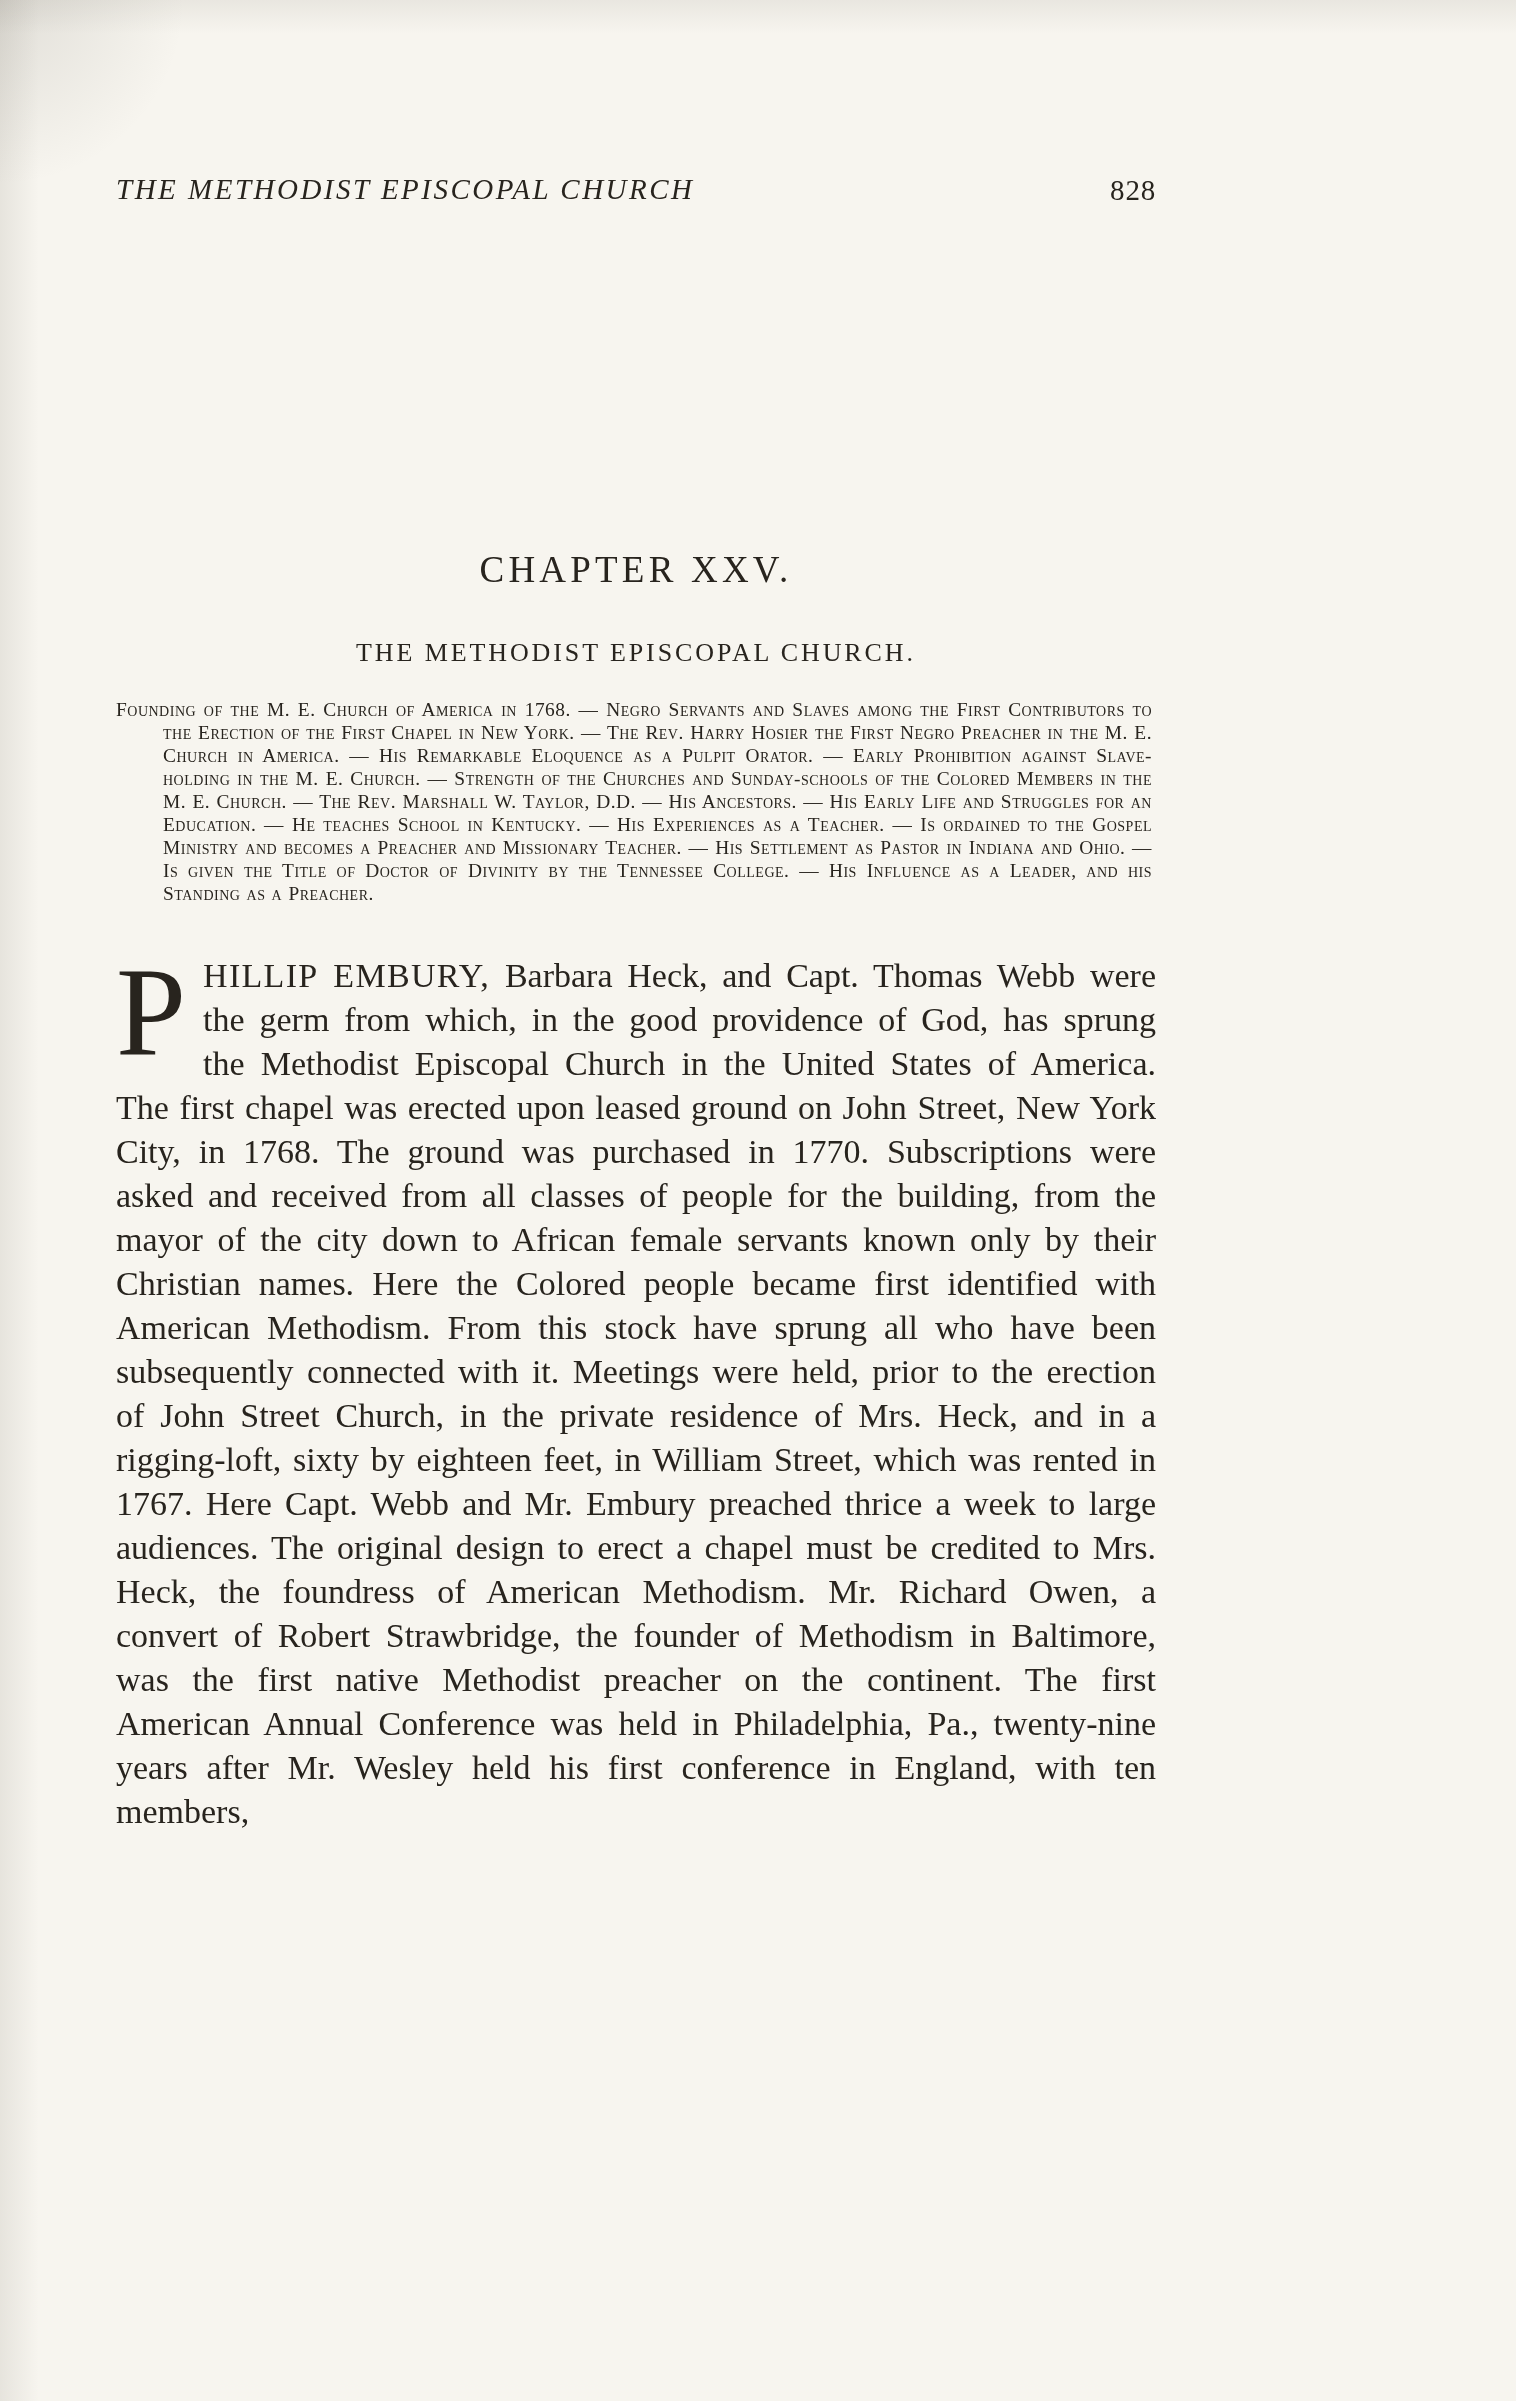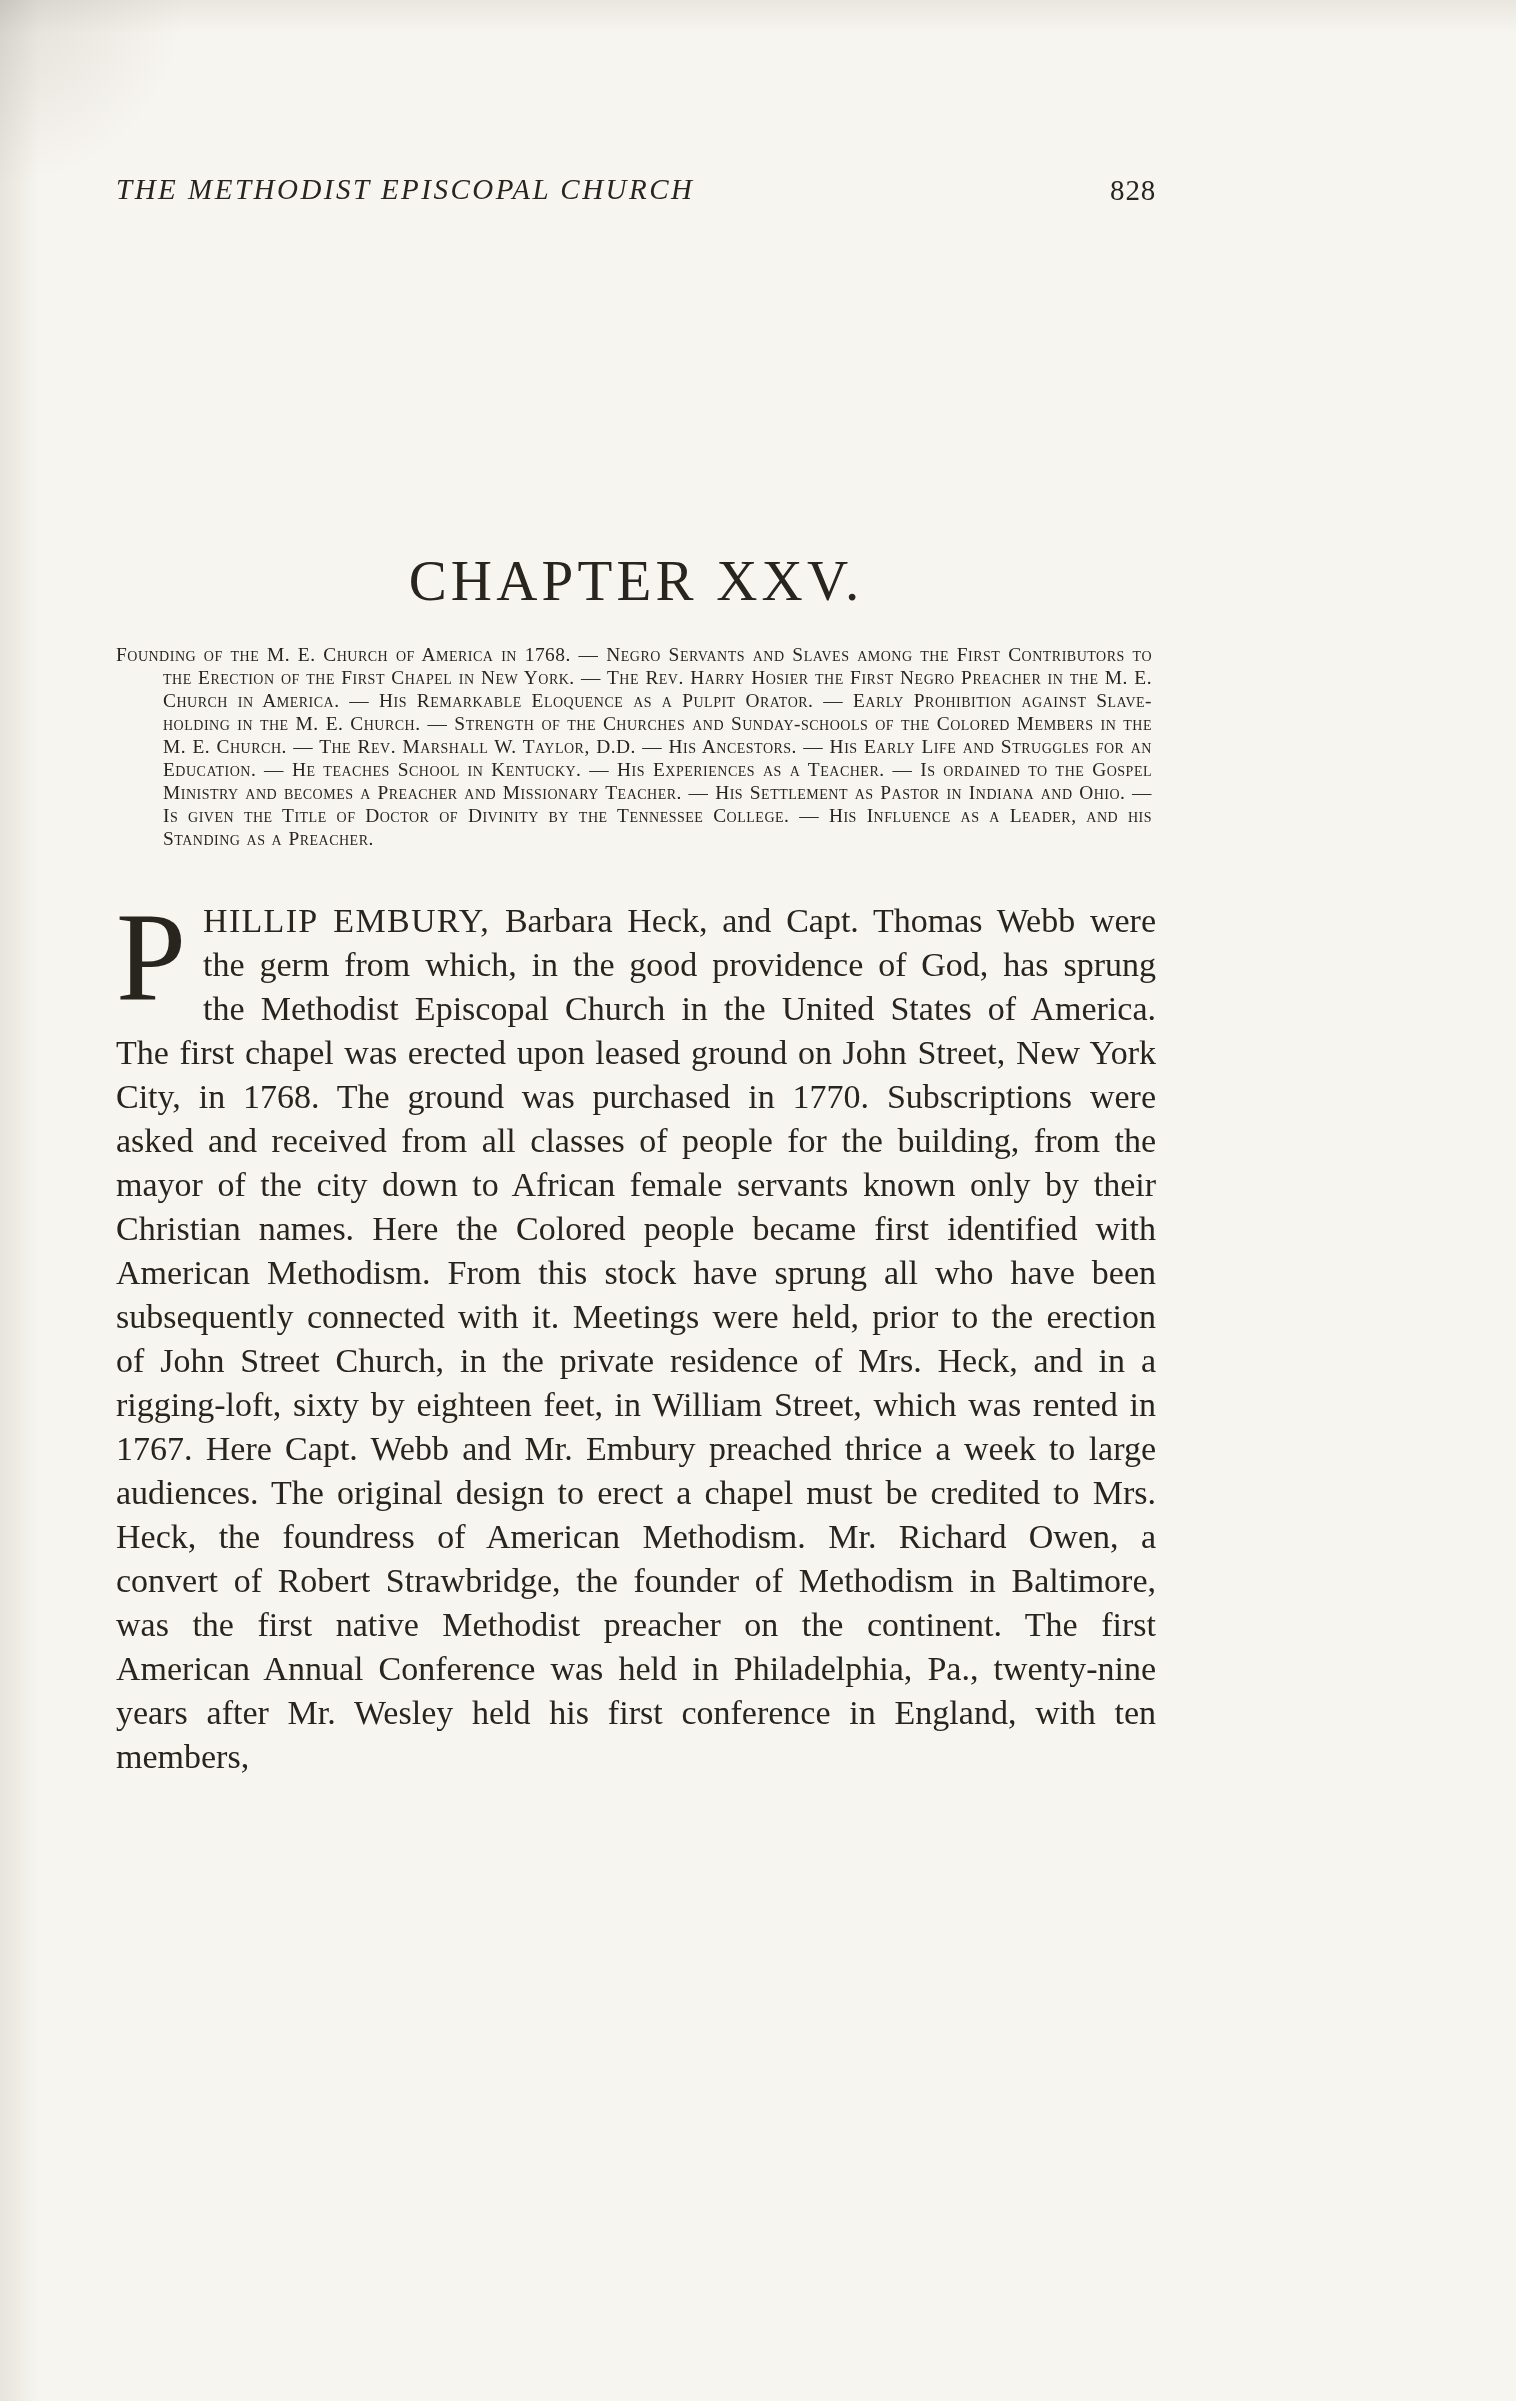--- a/index.html
+++ b/index.html
@@ -46,21 +46,21 @@
   .page-number {
     position: absolute;
     right: 0;
     top: 0.8px;
     font-size: 29px;
     letter-spacing: 0.8px;
   }
   .chapter-title {
     margin: 335px 0 0 0;
     text-align: center;
-    font-size: 57px;
+    font-size: 37px;
     font-weight: normal;
     letter-spacing: 4.2px;
   }
   .chapter-subtitle {
     margin: 47px 0 0 0;
     text-align: center;
     font-size: 26px;
     font-weight: normal;
     letter-spacing: 2.9px;
   }
@@ -99,20 +99,21 @@
 
 <div class="page">
 
   <header class="running-head">
     <div class="head-title">THE METHODIST EPISCOPAL CHURCH</div>
     <div class="page-number">828</div>
   </header>
 
   <h1 class="chapter-title">CHAPTER XXV.</h1>
 
+  <h2 class="chapter-subtitle">THE METHODIST EPISCOPAL CHURCH.</h2>
 
   <p class="summary">Founding of the M. E. Church of America in 1768. — Negro Servants and Slaves among the First Contributors to the Erection of the First Chapel in New York. — The Rev. Harry Hosier the First Negro Preacher in the M. E. Church in America. — His Remarkable Eloquence as a Pulpit Orator. — Early Prohibition against Slave-holding in the M. E. Church. — Strength of the Churches and Sunday-schools of the Colored Members in the M. E. Church. — The Rev. Marshall W. Taylor, D.D. — His Ancestors. — His Early Life and Struggles for an Education. — He teaches School in Kentucky. — His Experiences as a Teacher. — Is ordained to the Gospel Ministry and becomes a Preacher and Missionary Teacher. — His Settlement as Pastor in Indiana and Ohio. — Is given the Title of Doctor of Divinity by the Tennessee College. — His Influence as a Leader, and his Standing as a Preacher.</p>
 
   <div class="body-text">
     <span class="dropcap">P</span><span class="lead-caps">HILLIP EMBURY,</span><span> Barbara Heck, and Capt. Thomas Webb were the germ from which, in the good providence of God, has sprung the Methodist Episcopal Church in the United States of America. The first chapel was erected upon leased ground on John Street, New York City, in 1768. The ground was purchased in 1770. Subscriptions were asked and received from all classes of people for the building, from the mayor of the city down to African female servants known only by their Christian names. Here the Colored people became first identified with American Methodism. From this stock have sprung all who have been subsequently connected with it. Meetings were held, prior to the erection of John Street Church, in the private residence of Mrs. Heck, and in a rigging-loft, sixty by eighteen feet, in William Street, which was rented in 1767. Here Capt. Webb and Mr. Embury preached thrice a week to large audiences. The original design to erect a chapel must be credited to Mrs. Heck, the foundress of American Methodism. Mr. Richard Owen, a convert of Robert Strawbridge, the founder of Methodism in Baltimore, was the first native Methodist preacher on the continent. The first American Annual Conference was held in Philadelphia, Pa., twenty-nine years after Mr. Wesley held his first conference in England, with ten members,</span>
   </div>
 
 </div>
 
 

